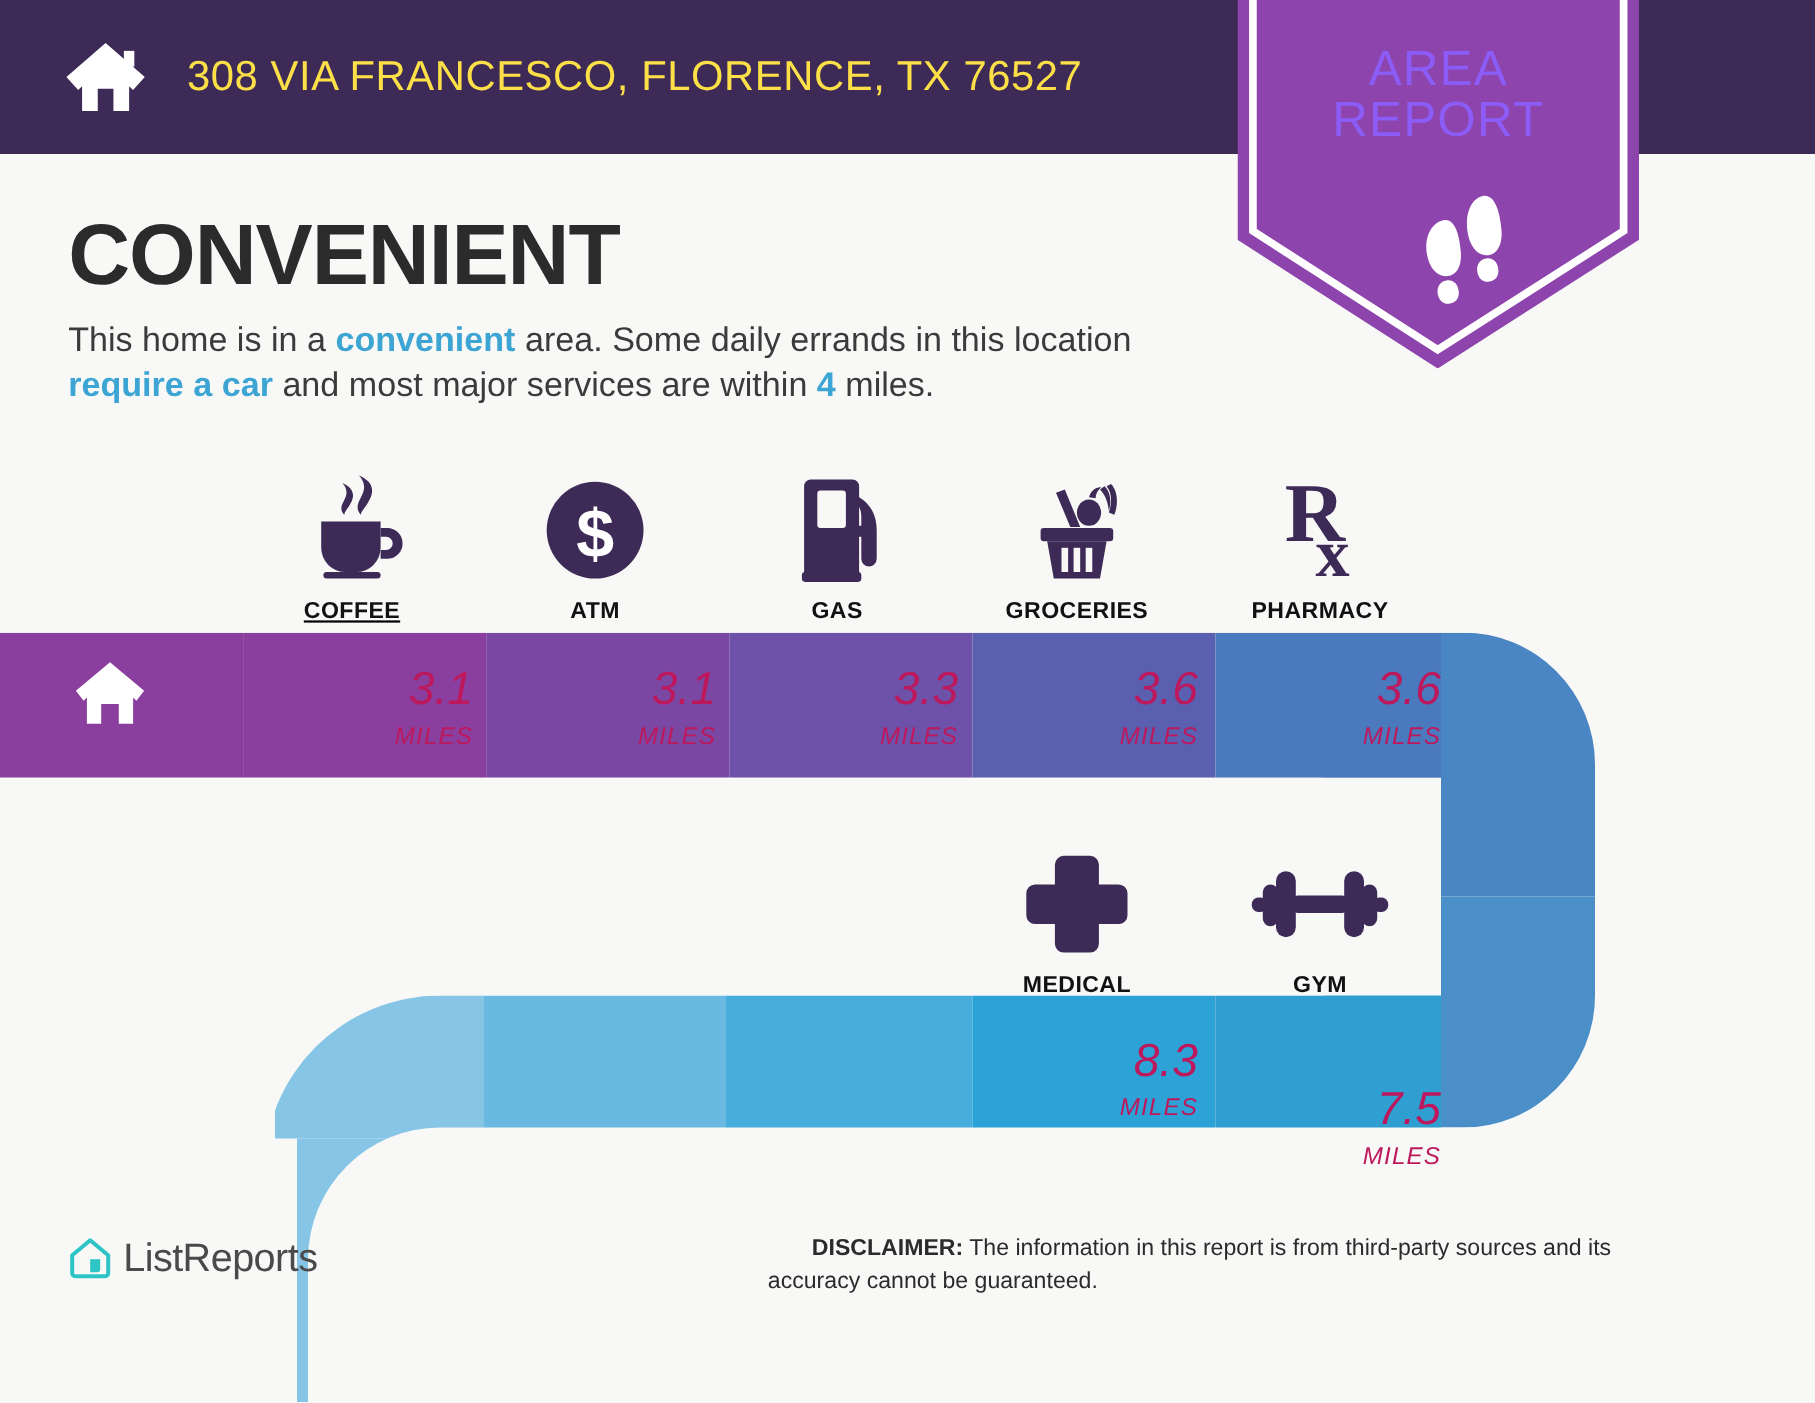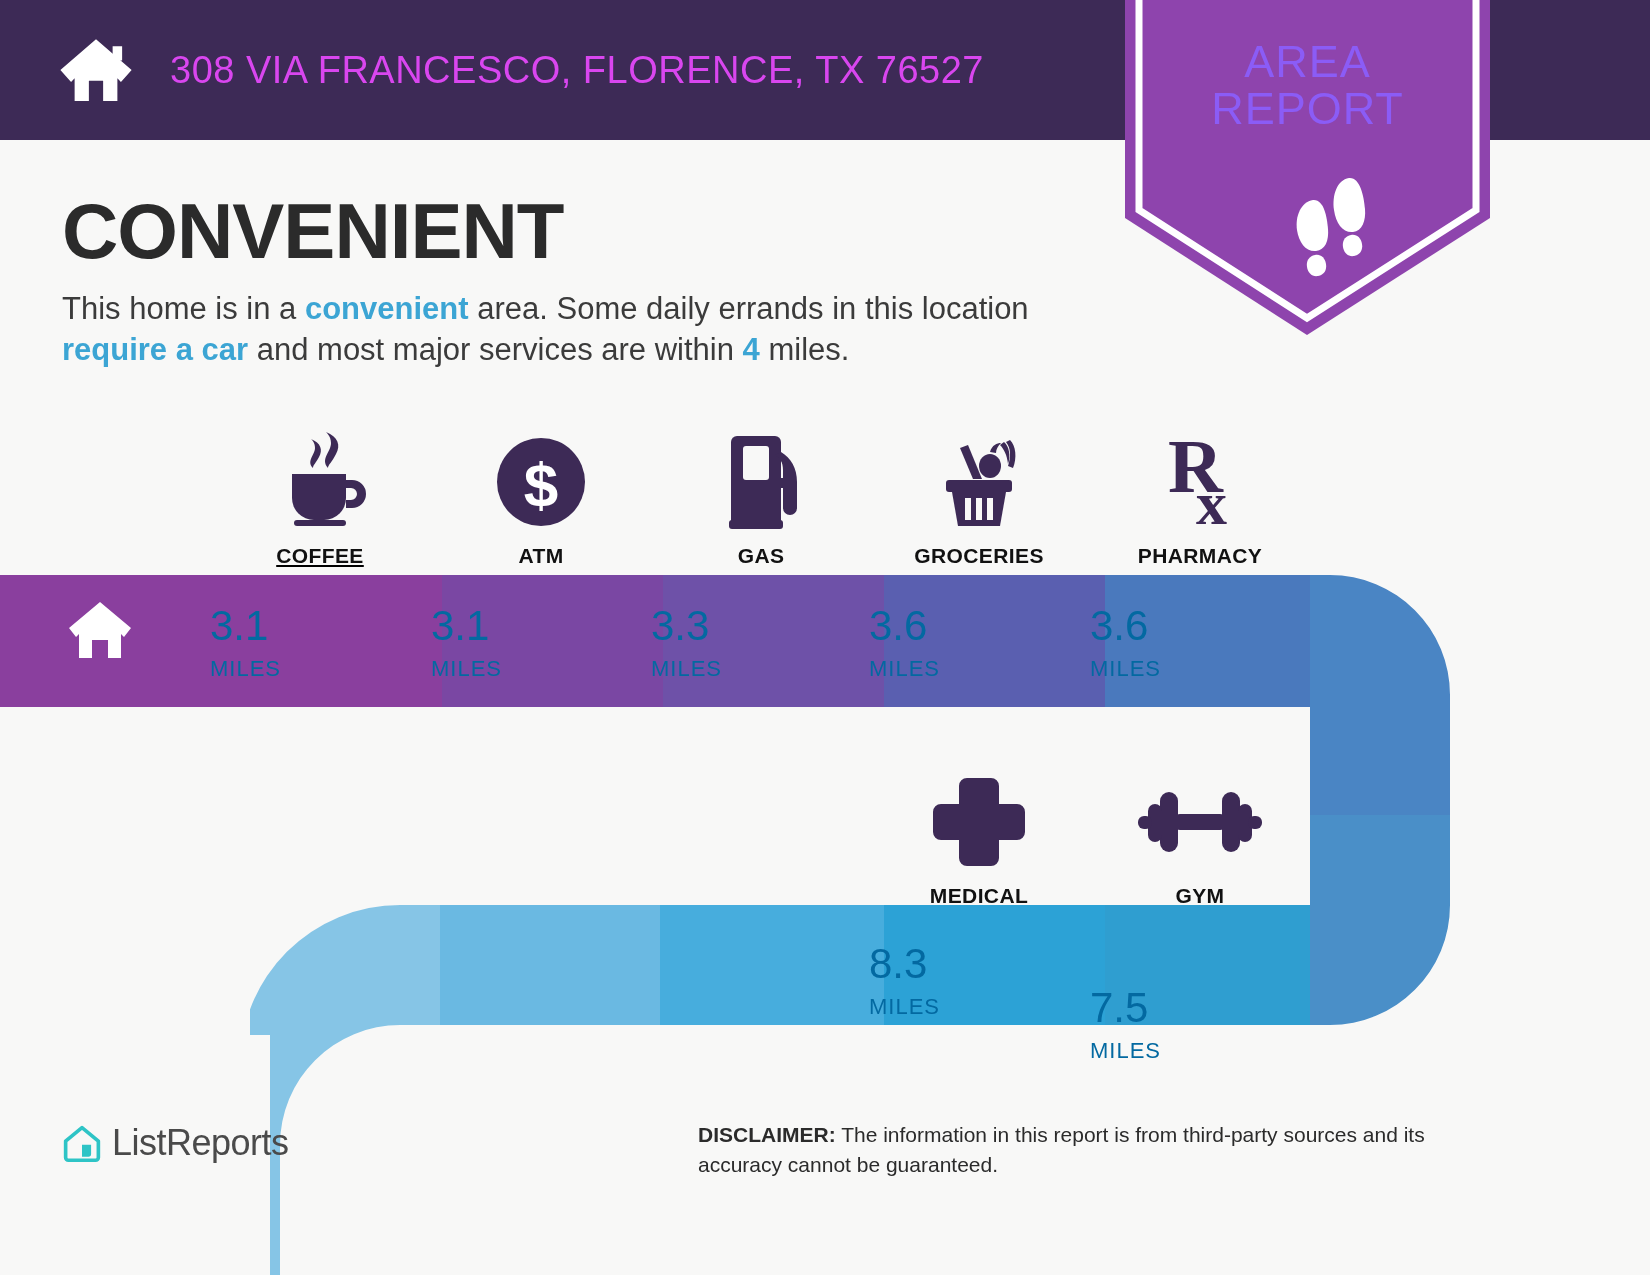--- a/index.html
+++ b/index.html
@@ -13,21 +13,21 @@
 
   
   #header {
     position:absolute; left:0; top:0; width:1650px; height:140px;
     background:#3d2a56;
     display:flex; align-items:center;
   }
   #header-home-icon { margin-left:58px; width:76px; height:76px; flex:none; }
   #header-address {
     margin-left:36px;
-    color:#d946ef;
+    color:#fde047;
     font-size:38px;
     letter-spacing:0.5px;
     font-weight:400;
     white-space:nowrap;
   }
 
   
   #badge {
     position:absolute; left:1125px; top:0; width:365px; height:335px;
     z-index:5;
@@ -58,40 +58,40 @@
   .icon-art { height:110px; display:flex; align-items:flex-end; justify-content:center; }
   .icon-label {
     margin-top:14px; font-size:21px; font-weight:bold;
     color:#111; letter-spacing:0.4px;
   }
 
   
   #path-svg { position:absolute; left:0; top:575px; }
 
   .seg-val {
-    position:absolute; width:220px; text-align:left;
-    color:#0369a1; pointer-events:none;
+    position:absolute; width:220px; text-align:right;
+    color:#be185d; pointer-events:none;font-style:italic;
   }
   .seg-num { font-size:42px; font-weight:400; line-height:1; }
   .seg-unit { font-size:22px; margin-top:9px; letter-spacing:1px; }
 
   #row1-home {
     position:absolute; left:68px; top:600px; width:64px; height:60px;
   }
 
   
   #logo { position:absolute; left:62px; top:1122px; display:flex; align-items:center; }
   #logo-mark { width:40px; height:40px; flex:none; }
   #logo-text { margin-left:10px; font-size:36px; color:#4a4a4a; letter-spacing:-0.5px; }
 
   #disclaimer {
     position:absolute; left:698px; top:1120px; width:810px;
     font-size:21px; color:#2b2b2b; line-height:1.42;
   }
-  #disclaimer b { font-weight:bold; }
+  #disclaimer b { font-weight:bold;margin-left:40px; }
 </style>
 </head>
 <body>
 
 <div id="header">
   <svg id="header-home-icon" viewBox="0 0 64 64">
     <path d="M32 6 L62 32 L53 42 L50 39 L50 58 L38 58 L38 41 L26 41 L26 58 L14 58 L14 39 L11 42 L2 32 Z" fill="#fff"></path>
     <rect x="46" y="12" width="8" height="12" fill="#fff"></rect>
   </svg>
   <div id="header-address">308 VIA FRANCESCO, FLORENCE, TX 76527</div>

